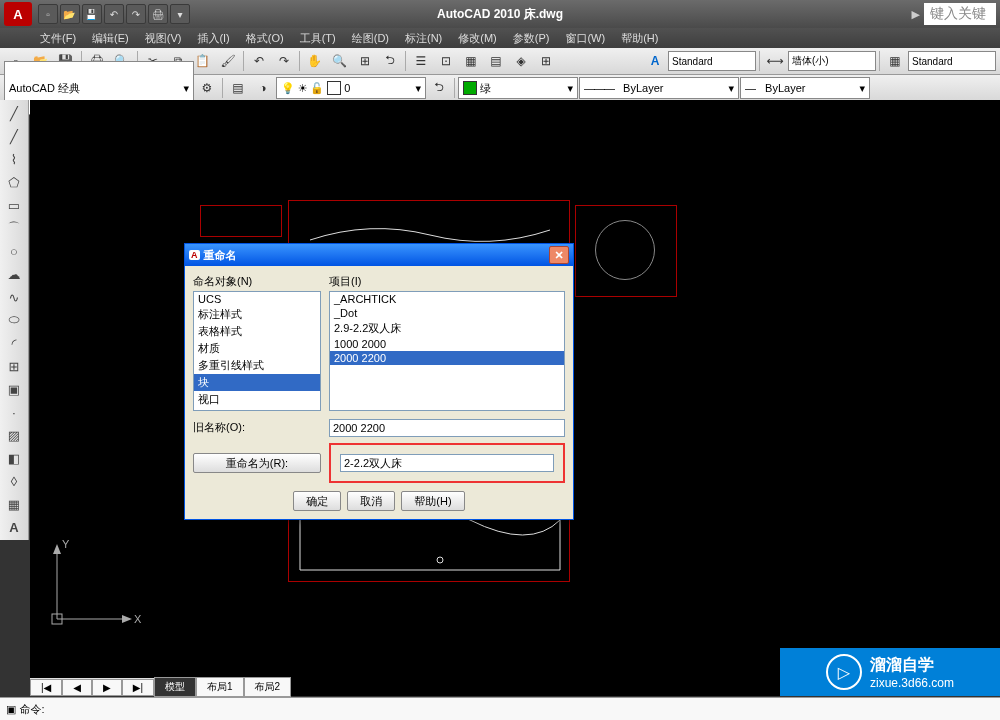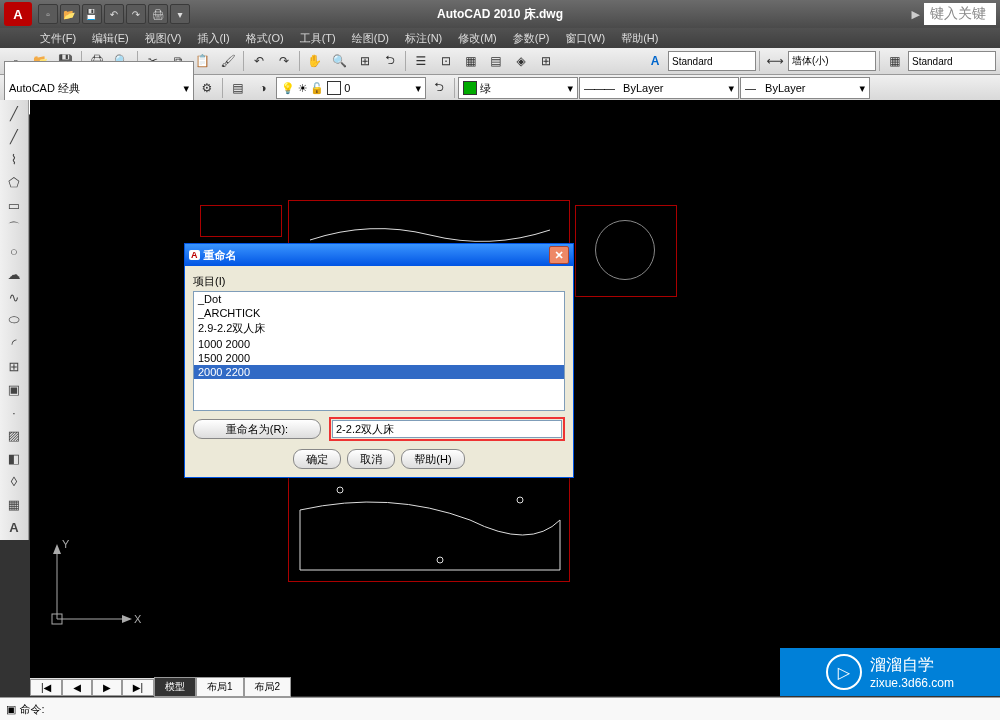--- a/index.html
+++ b/index.html
@@ -33,22 +33,22 @@
 .dialog{position:absolute;left:184px;top:243px;width:388px;background:#ece9d8;border:1px solid #0054e3;box-shadow:2px 2px 6px rgba(0,0,0,0.4)}
 .dlg-title{height:22px;background:linear-gradient(#3a95ff,#0054e3);color:#fff;display:flex;align-items:center;padding:0 4px;font-size:11px;font-weight:bold}
 .dlg-close{margin-left:auto;width:18px;height:16px;background:#e86;border:1px solid #a43;color:#fff;display:flex;align-items:center;justify-content:center;font-size:11px;border-radius:2px}
 .dlg-body{padding:8px;font-size:11px}
 .dlg-row{display:flex;gap:8px}
 .lbl{margin-bottom:2px}
 .listbox{background:#fff;border:1px solid #7f9db9;height:118px;overflow:auto;font-size:11px}
 .lb-item{padding:1px 4px;white-space:nowrap}
 .lb-item.sel{background:#316ac5;color:#fff}
 .txt{width:100%;height:18px;background:#fff;border:1px solid #7f9db9;padding:0 3px;font-size:11px;box-sizing:border-box}
-.btn{height:20px;padding:0 12px;background:linear-gradient(#fff,#ddd);border:1px solid #888;border-radius:9px;font-size:11px;display:inline-flex;align-items:center;justify-content:center}
-.highlight-red{border:2px solid #e33 !important;padding:1px}
+.btn{height:20px;padding:0 12px;background:linear-gradient(#fff,#ddd);border:1px solid #888;border-radius:2px;font-size:11px;display:inline-flex;align-items:center;justify-content:center}
+.highlight-red{border:2px solid #e33 !important;padding:9px}
 .dlg-buttons{display:flex;gap:6px;justify-content:center;margin-top:8px}
 </style>
 </head>
 <body>
 
 <div class="titlebar">
   <div class="app-logo">A</div>
   <div class="qat">
     <div class="qat-btn">▫</div>
     <div class="qat-btn">📂</div>
@@ -198,31 +198,47 @@
 </div>
 
 <div class="dialog">
   <div class="dlg-title">
     <span style="background:#fff;color:#b00;padding:0 2px;border-radius:2px;margin-right:4px;font-size:9px">A</span>
     <span>重命名</span>
     <div class="dlg-close">✕</div>
   </div>
   <div class="dlg-body">
     <div class="dlg-row">
+      <div style="flex:0 0 128px">
+        <div class="lbl">命名对象(N)</div>
+        <div class="listbox" id="objlist">
+            <div class="lb-item">UCS</div>
+            <div class="lb-item">标注样式</div>
+            <div class="lb-item">表格样式</div>
+            <div class="lb-item">材质</div>
+            <div class="lb-item">多重引线样式</div>
+            <div class="lb-item sel">块</div>
+            <div class="lb-item">视口</div>
+            <div class="lb-item">视图</div>
+          </div>
+      </div>
       <div style="flex:1">
         <div class="lbl">项目(I)</div>
         <div class="listbox" id="itemlist">
+            <div class="lb-item">_ARCHTICK</div>
             <div class="lb-item">_Dot</div>
-            <div class="lb-item">_ARCHTICK</div>
             <div class="lb-item">2.9-2.2双人床</div>
             <div class="lb-item">1000 2000</div>
-            <div class="lb-item">1500 2000</div>
             <div class="lb-item sel">2000 2200</div>
           </div>
       </div>
+    </div>
+    <div style="margin-top:8px;display:flex;align-items:center;gap:8px">
+      <div style="flex:0 0 128px" class="lbl">旧名称(O):</div>
+      <input class="txt" value="2000 2200" style="">
     </div>
     <div style="margin-top:6px;display:flex;align-items:center;gap:8px">
       <div style="flex:0 0 128px">
         <button class="btn" style="width:100%">重命名为(R):</button>
       </div>
       <div class="highlight-red" style="flex:1">
         <input class="txt" value="2-2.2双人床" style="">
       </div>
     </div>
     <div class="dlg-buttons">
@@ -244,16 +260,16 @@
 </div>
 
 <div class="cmdline">
   <span>▣</span>&nbsp;
   <span>命令:</span>
 </div>
 
 <div class="watermark">
   <div class="wm-icon">▷</div>
   <div>
-    <div style="font-weight:normal">溜溜自学</div>
+    <div style="font-weight:bold">溜溜自学</div>
     <div style="font-size:12px">zixue.3d66.com</div>
   </div>
 </div>
 
 </body></html>

